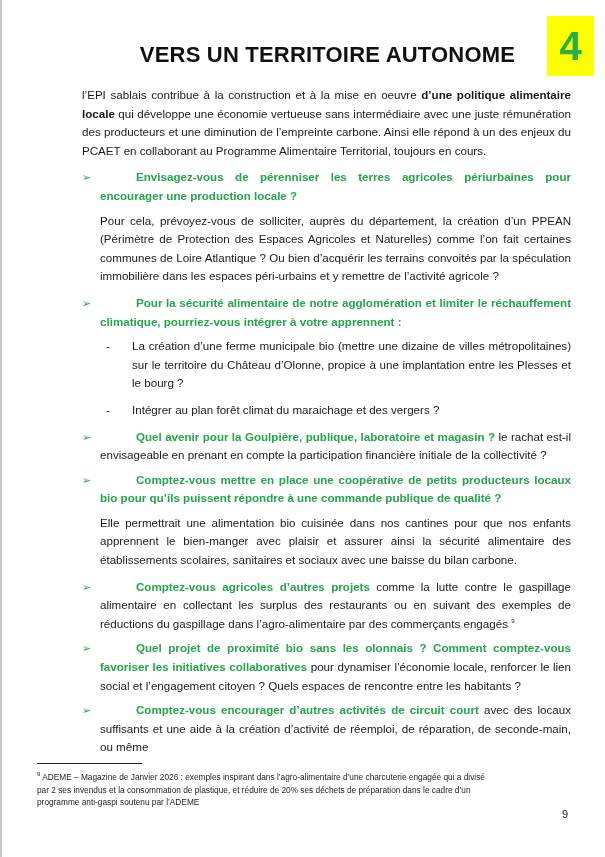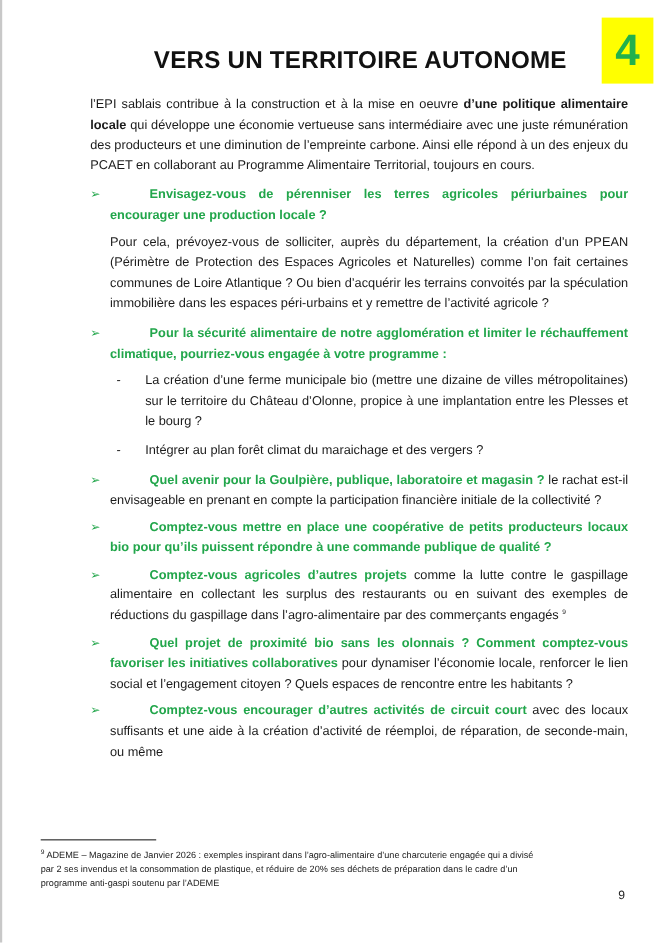--- a/index.html
+++ b/index.html
@@ -63,40 +63,41 @@
 
 
   <div class="q">
     <span class="arrow">➢</span>
     <span class="qtext"><span class="g">Envisagez-vous de pérenniser les terres agricoles périurbaines pour encourager une production locale ?</span></span>
   </div>
   <p class="sub">Pour cela, prévoyez-vous de solliciter, auprès du département, la création d’un PPEAN (Périmètre de Protection des Espaces Agricoles et Naturelles) comme l’on fait certaines communes de Loire Atlantique ? Ou bien d’acquérir les terrains convoités par la spéculation immobilière dans les espaces péri-urbains et y remettre de l’activité agricole ?</p>
 
   <div class="q">
     <span class="arrow">➢</span>
-    <span class="qtext"><span class="g">Pour la sécurité alimentaire de notre agglomération et limiter le réchauffement climatique, pourriez-vous engagée à votre programme :</span></span>
+    <span class="qtext"><span class="g">Pour la sécurité alimentaire de notre agglomération et limiter le réchauffement climatique, pourriez-vous intégrer à votre apprennent :</span></span>
   </div>
   <div class="dash">
     <span class="d">-</span>
     <span class="t">La création d’une ferme municipale bio (mettre une dizaine de villes métropolitaines) sur le territoire du Château d’Olonne, propice à une implantation entre les Plesses et le bourg ?</span>
   </div>
   <div class="dash">
     <span class="d">-</span>
     <span class="t">Intégrer au plan forêt climat du maraichage et des vergers ?</span>
   </div>
 
   <div class="q">
     <span class="arrow">➢</span>
     <span class="qtext"><span class="g">Quel avenir pour la Goulpière, publique, laboratoire et magasin ?</span><span> le rachat est-il envisageable en prenant en compte la participation financière initiale de la collectivité ?</span></span>
   </div>
 
   <div class="q">
     <span class="arrow">➢</span>
     <span class="qtext"><span class="g">Comptez-vous mettre en place une coopérative de petits producteurs locaux bio pour qu’ils puissent répondre à une commande publique de qualité ?</span></span>
   </div>
+  <p class="sub">Elle permettrait une alimentation bio cuisinée dans nos cantines pour que nos enfants apprennent le bien-manger avec plaisir et assurer ainsi la sécurité alimentaire des établissements scolaires, sanitaires et sociaux avec une baisse du bilan carbone.</p>
 
   <div class="q">
     <span class="arrow">➢</span>
     <span class="qtext"><span class="g">Comptez-vous agricoles d’autres projets</span><span> comme la lutte contre le gaspillage alimentaire en collectant les surplus des restaurants ou en suivant des exemples de réductions du gaspillage dans l’agro-alimentaire par des commerçants engagés </span><sup>9</sup></span>
   </div>
 
   <div class="q">
     <span class="arrow">➢</span>
     <span class="qtext"><span class="g">Quel projet de proximité bio sans les olonnais ? Comment comptez-vous favoriser les initiatives collaboratives</span><span> pour dynamiser l’économie locale, renforcer le lien social et l’engagement citoyen ? Quels espaces de rencontre entre les habitants ?</span></span>
   </div>

